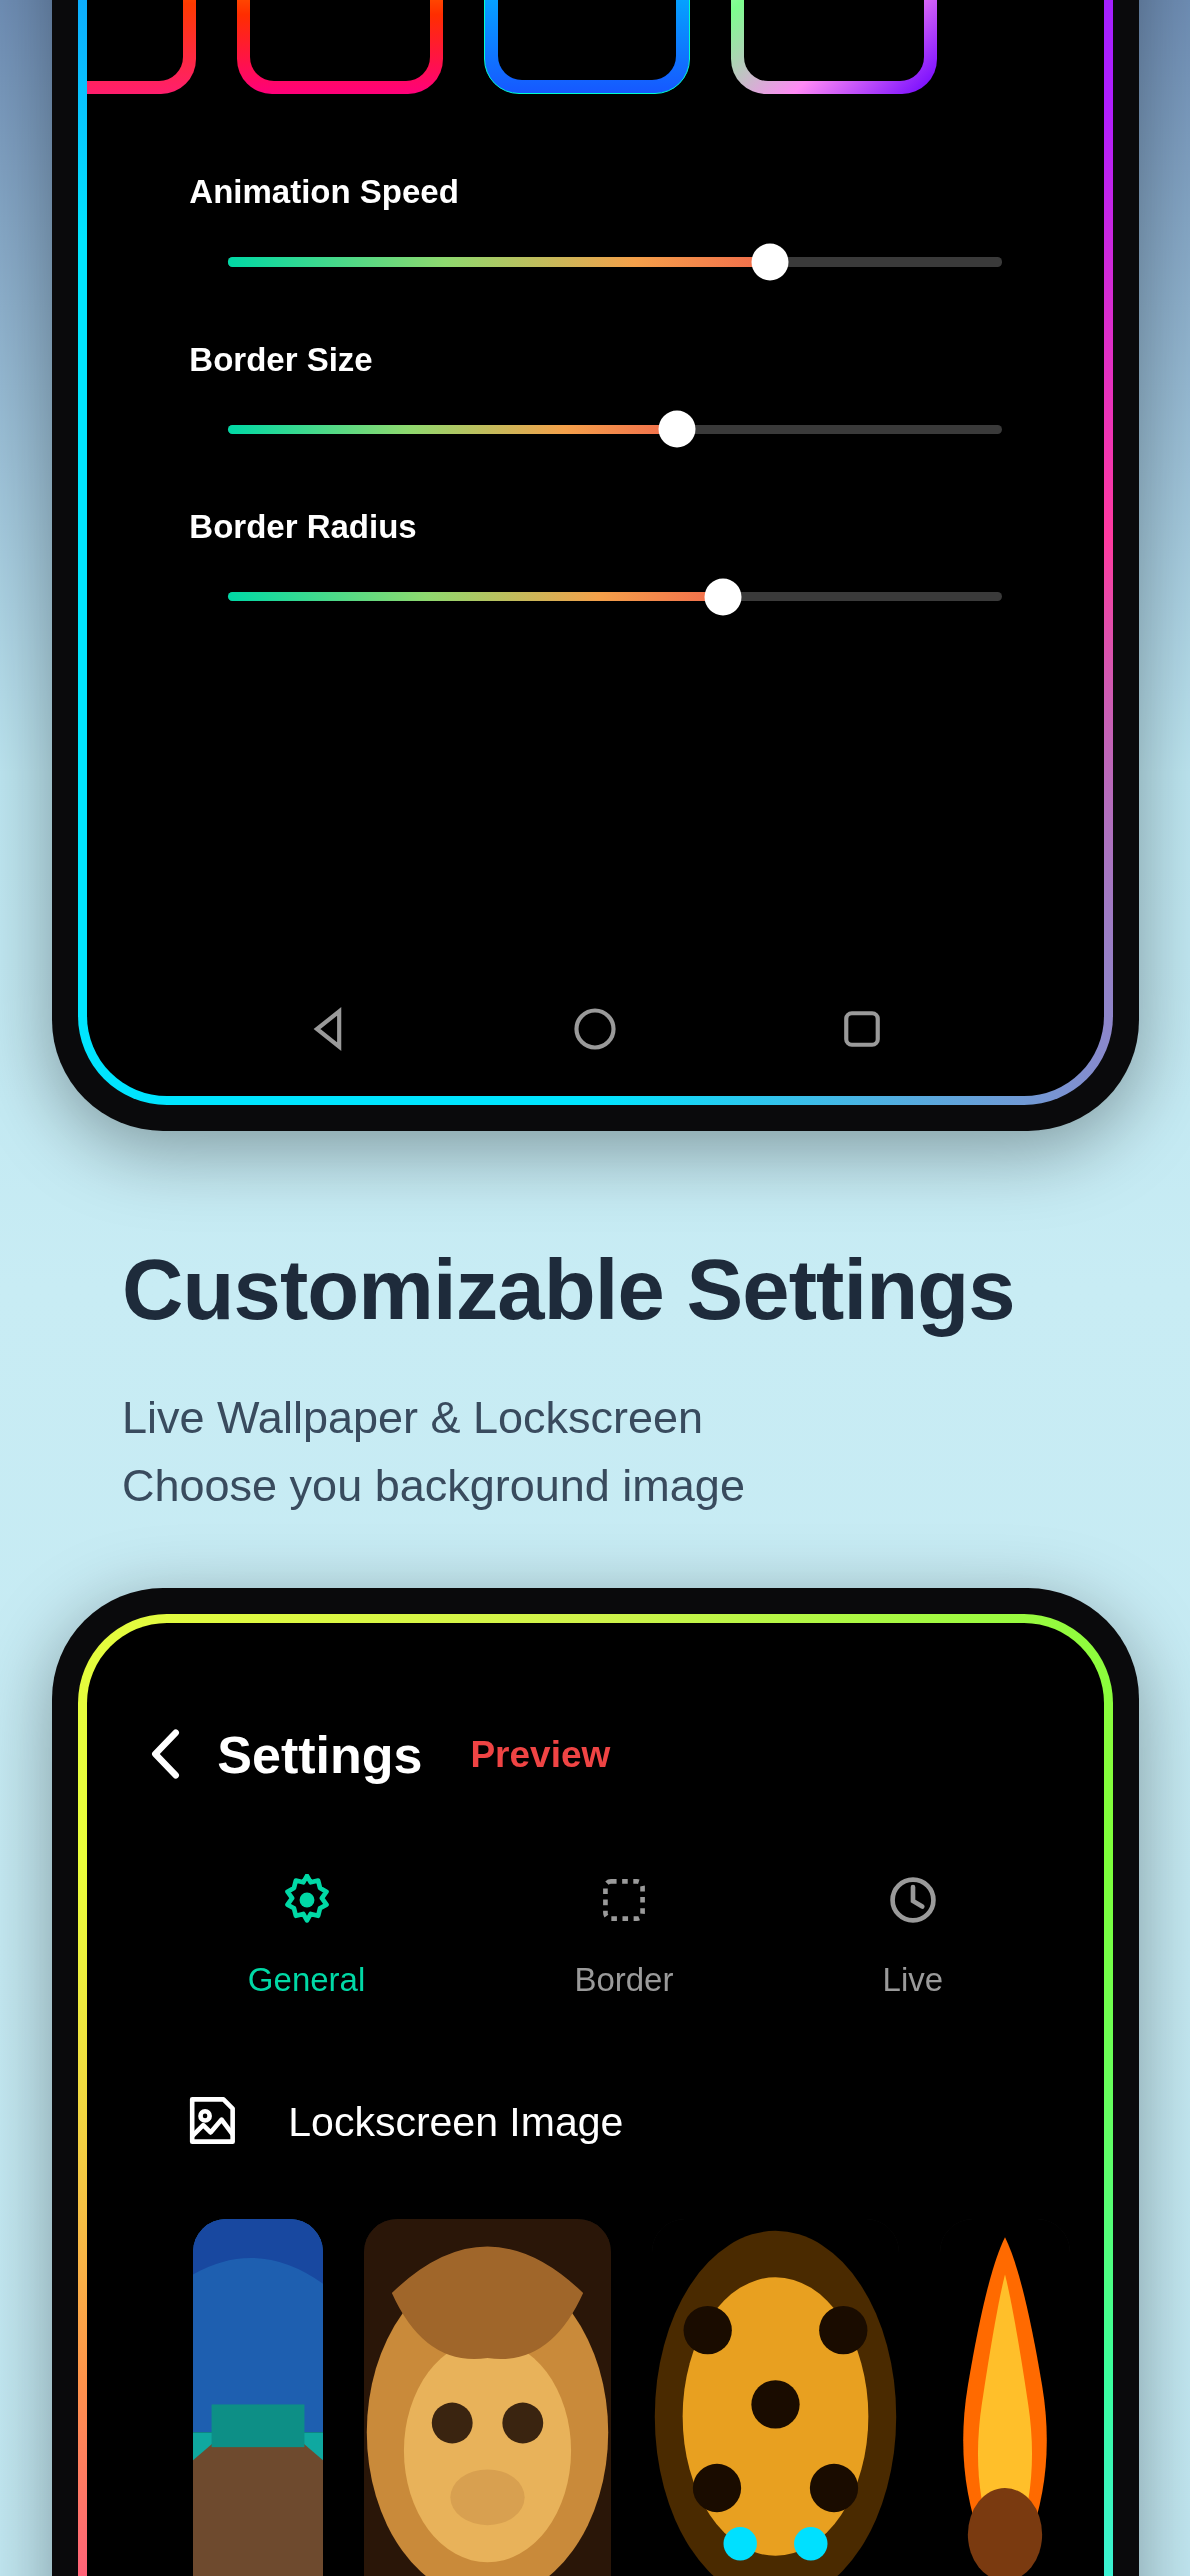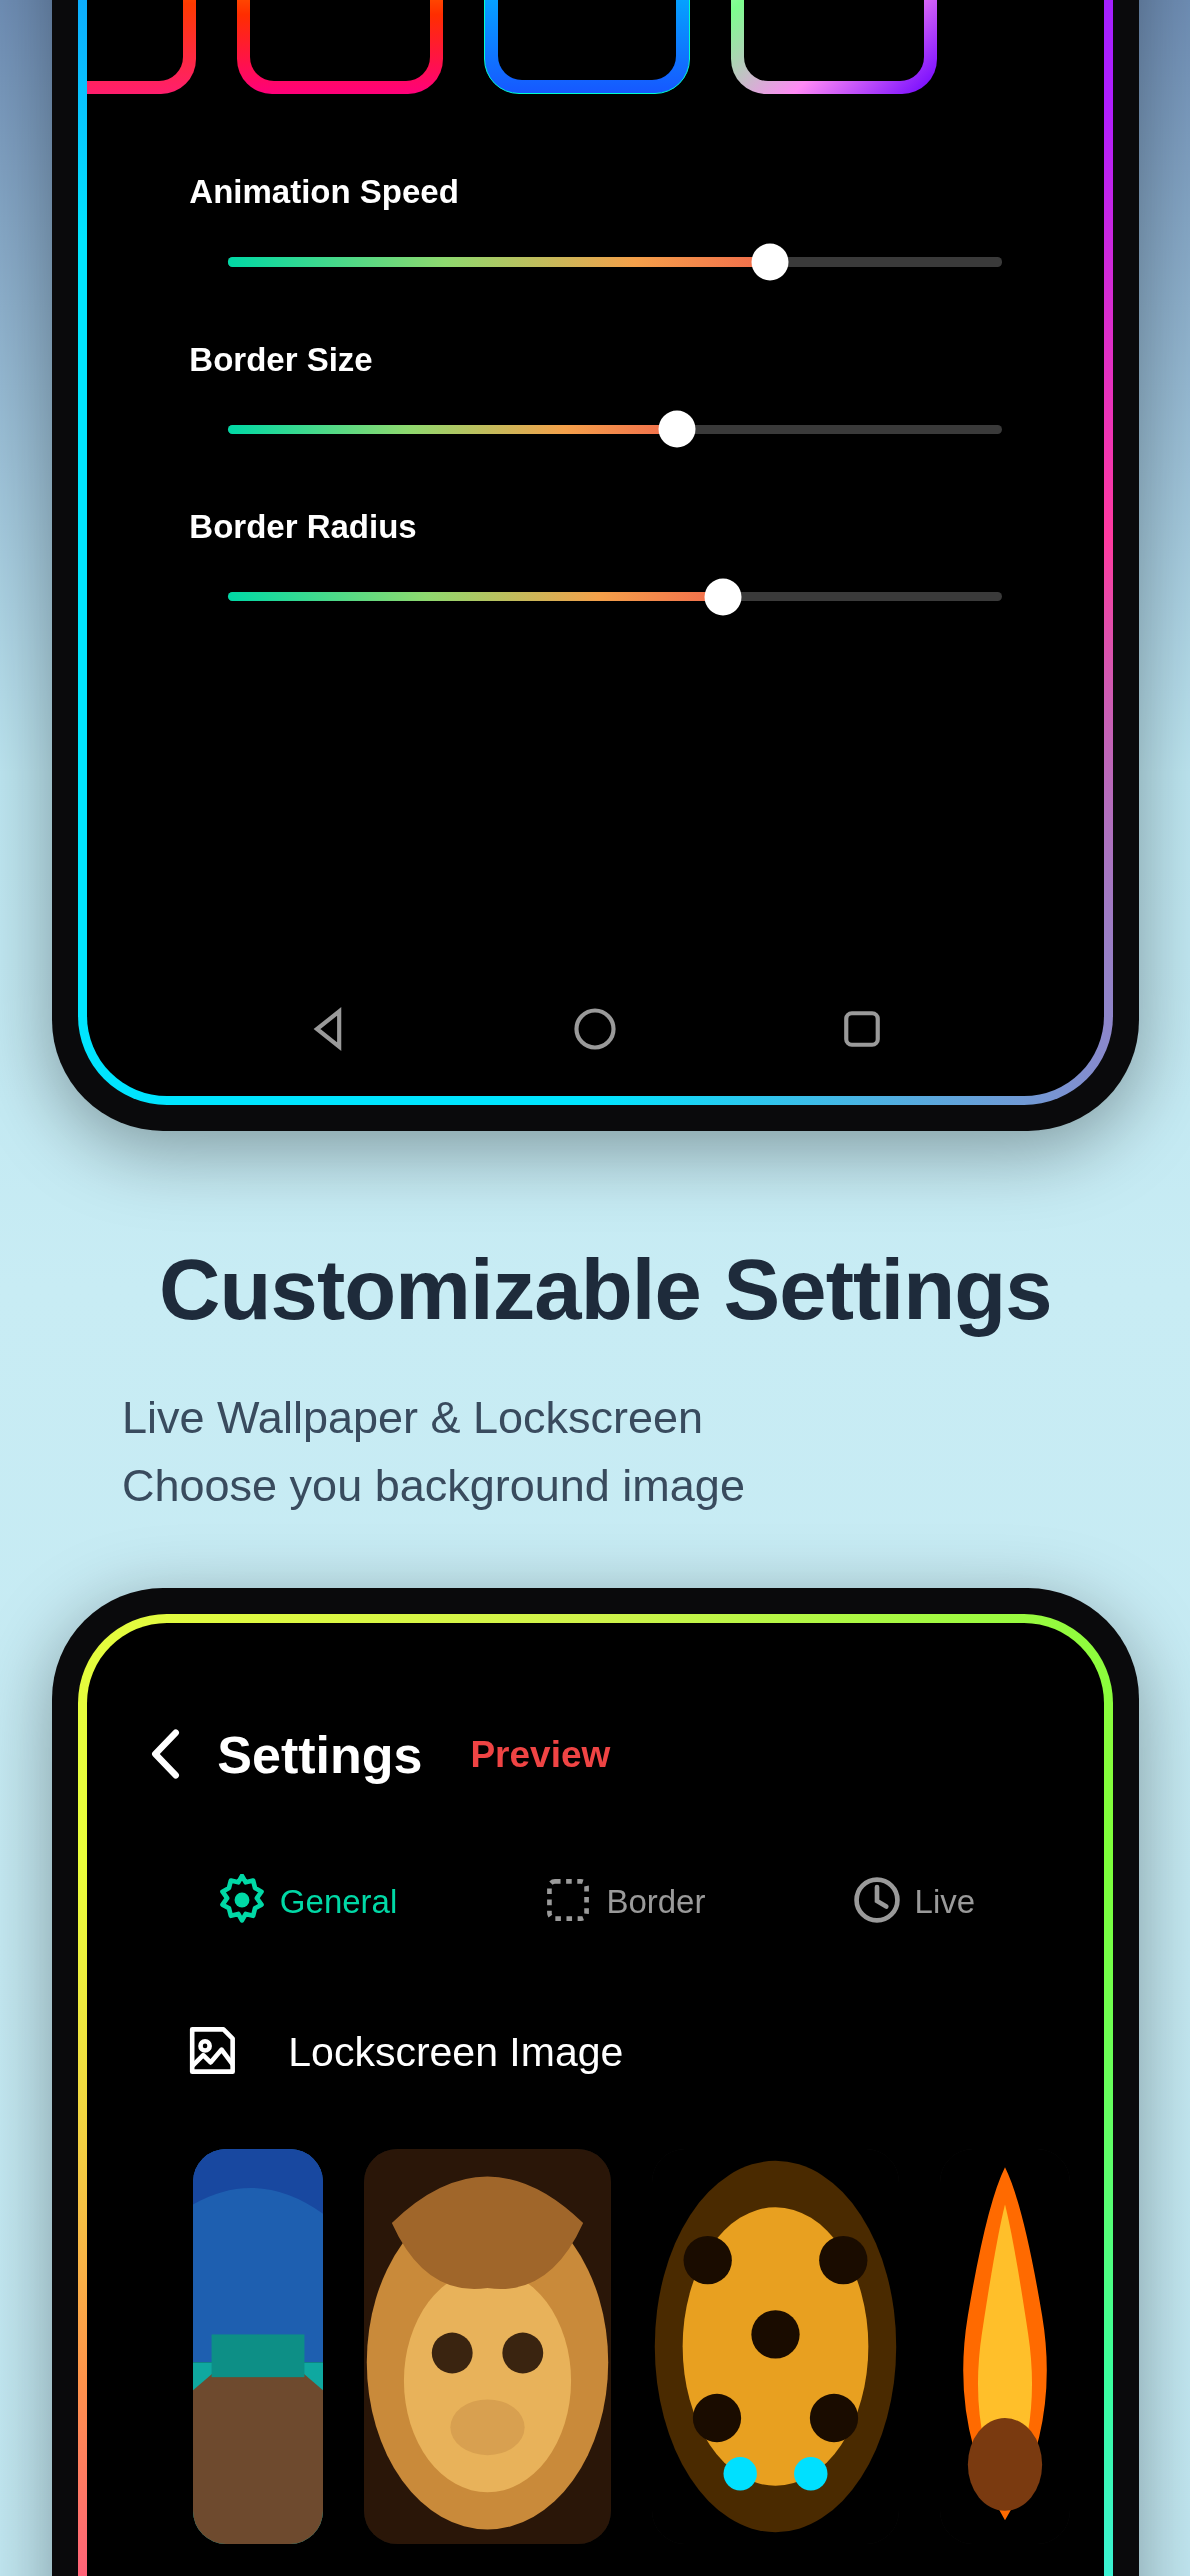--- a/index.html
+++ b/index.html
@@ -147,21 +147,20 @@
     top: 1244px;
     right: 93px;
   }
   .promo-title {
     font-size: 85px;
     font-weight: 800;
     color: #1e2b3b;
     letter-spacing: -0.9px;
     line-height: 1.08;
     margin-bottom: 48px;
-    margin-left: 37px;
   }
   .promo-sub {
     font-size: 45px;
     font-weight: 500;
     color: #394b5e;
     line-height: 1.52;
   }
 
   
   .phone-bot {
@@ -215,23 +214,23 @@
 
   
   .tabs {
     display: flex;
     justify-content: space-around;
     margin-top: 89px;
     padding: 0 56px;
   }
   .tab {
     display: flex;
-    flex-direction: row;
+    flex-direction: column;
     align-items: center;
-    gap: 12px;
+    gap: 32px;
   }
   .tab svg, .tab .tab-icon { width: 52px; height: 52px; }
   .tab-label { font-size: 33px; font-weight: 500; }
   .tab-active .tab-label { color:#00d9a6; }
   .tab-inactive .tab-label { color:#9a9a9a; }
 
   
   .section {
     margin-top: 93px;
     padding: 0 74px 0 96px;

